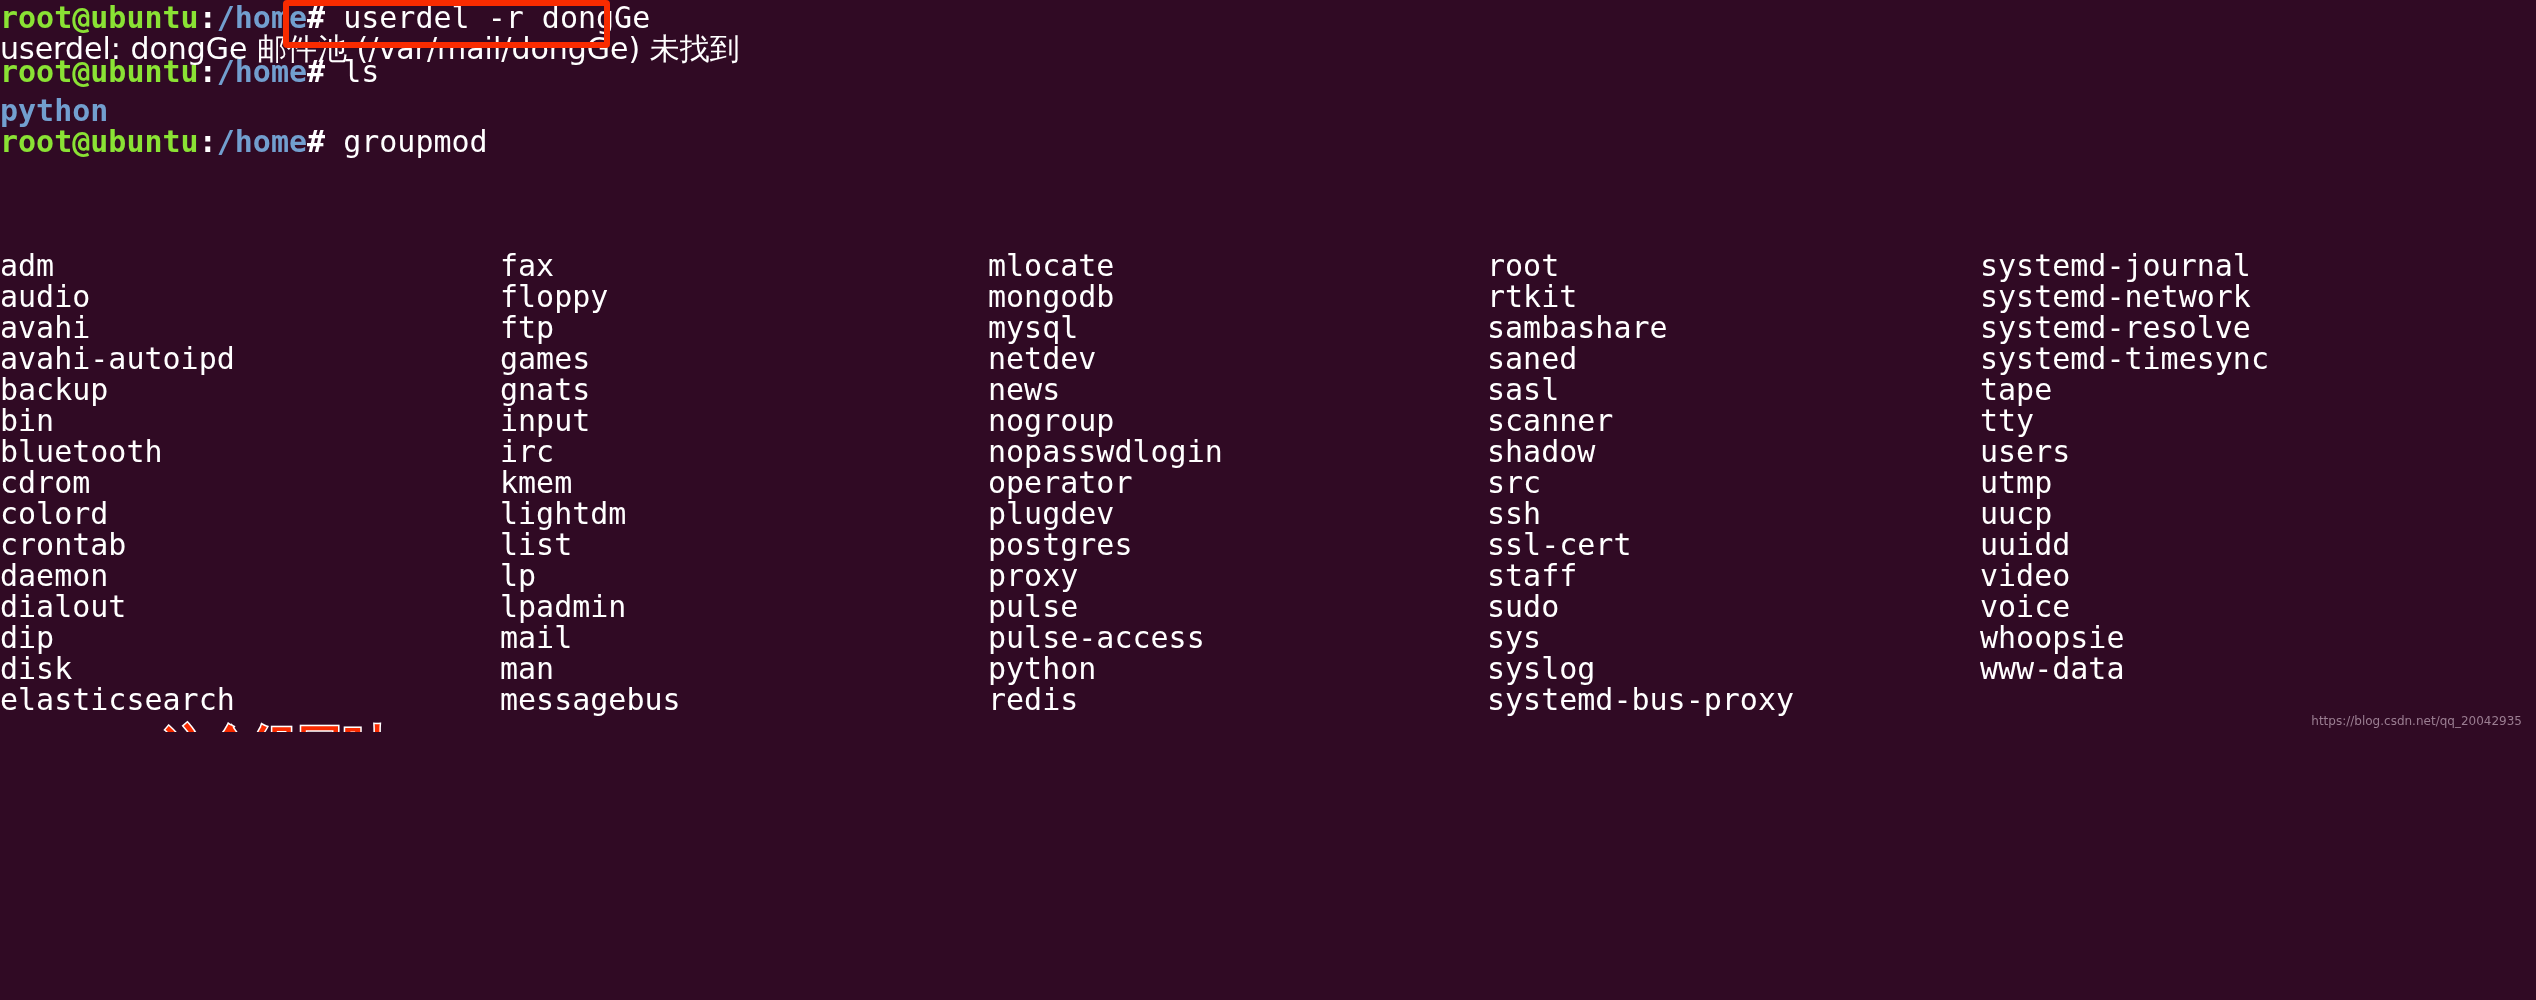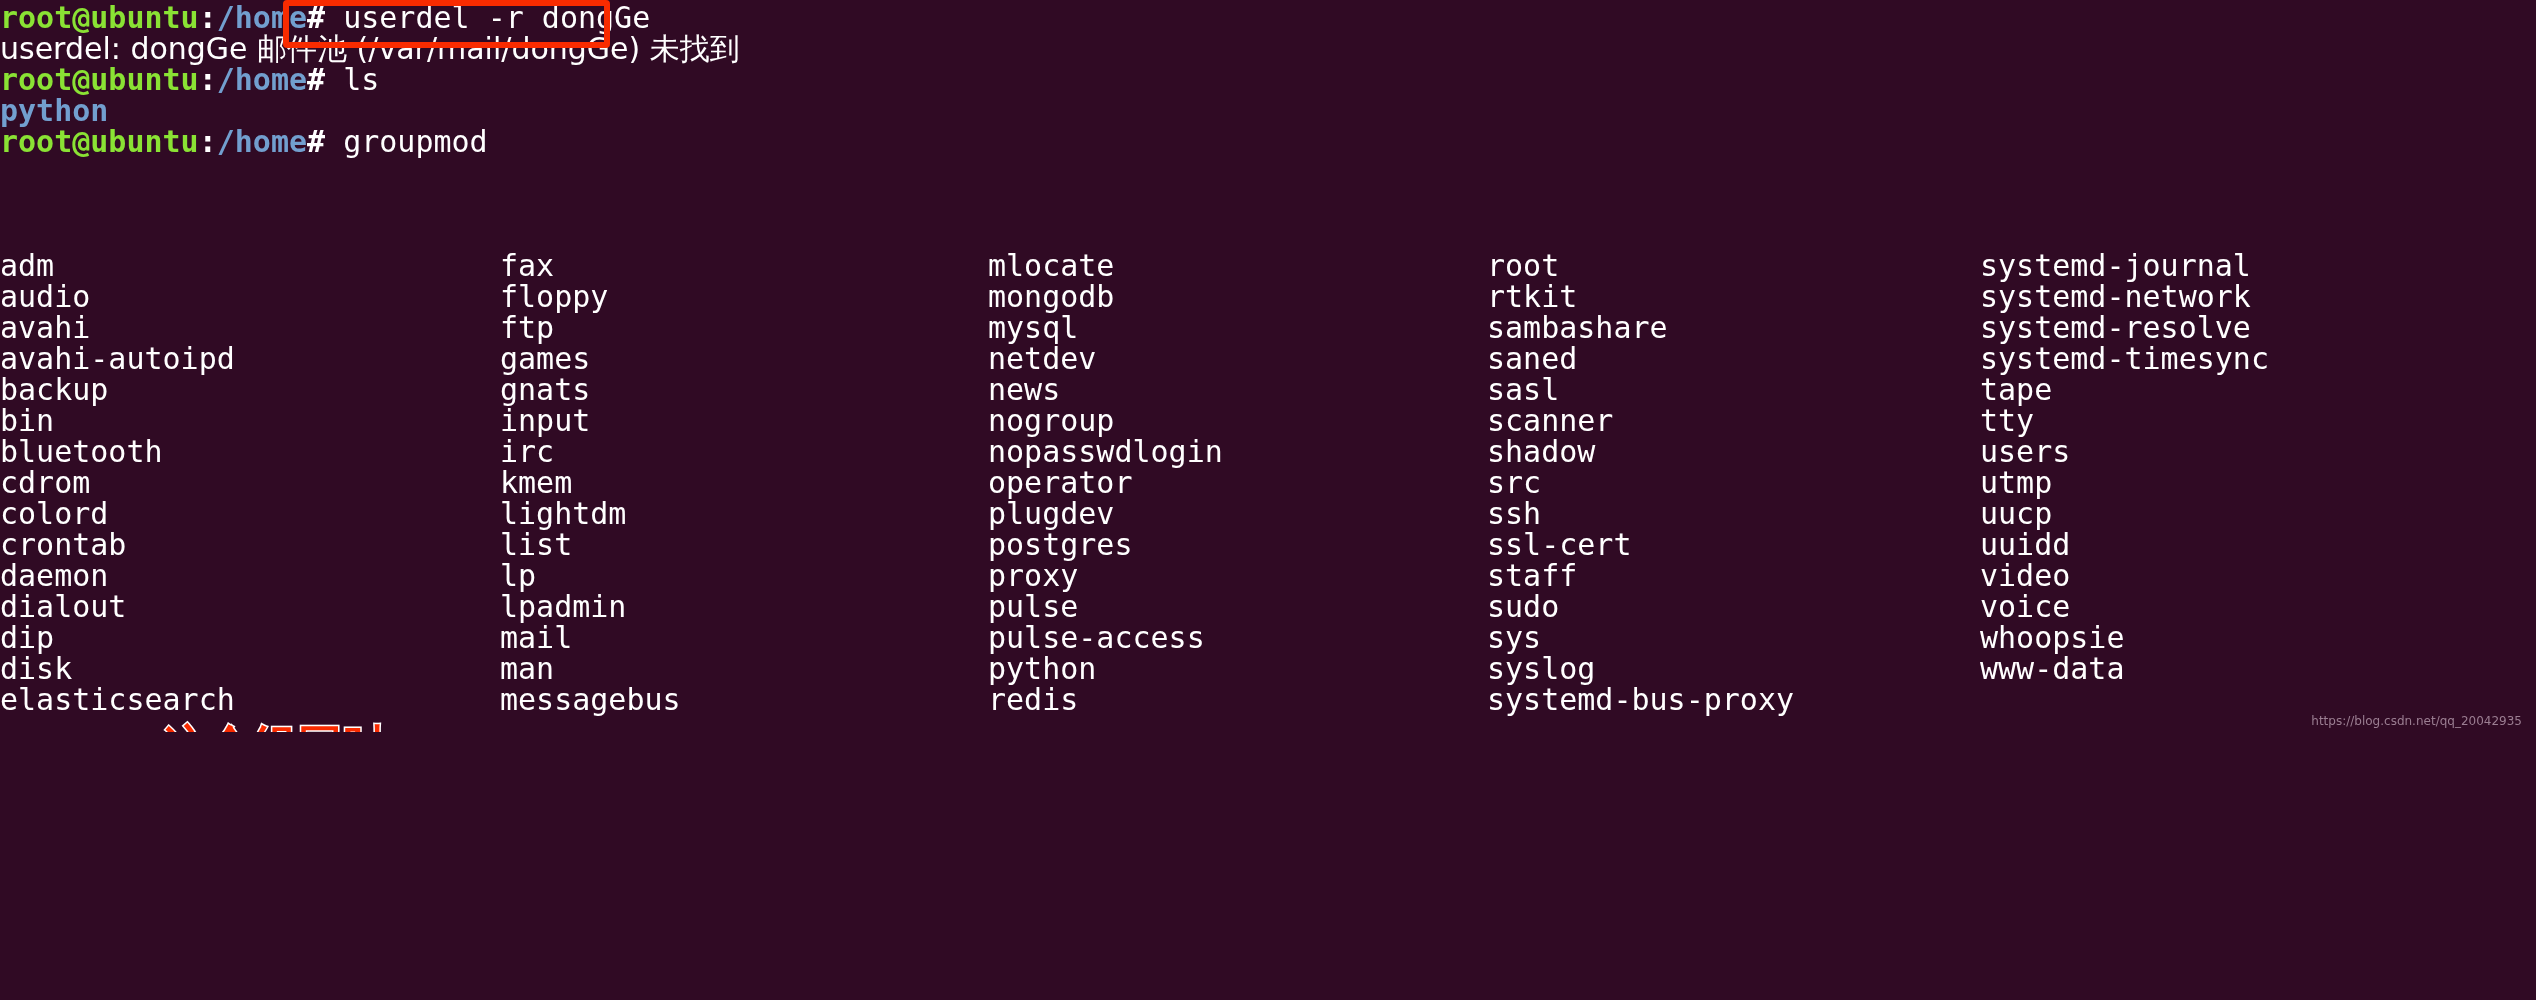--- a/index.html
+++ b/index.html
@@ -116,21 +116,21 @@
 </style>
 </head>
 <body>
 
 <div id="terminal">
 
   <div class="line" style="top:2px;"><span class="prompt-user">root@ubuntu</span><span class="prompt-colon">:</span><span class="prompt-path">/home</span><span class="prompt-hash">#</span><span class="cmd"> userdel -r dongGe</span></div>
 
   <div class="line cjk" style="top:33px;">userdel: dongGe 邮件池 (/var/mail/dongGe) 未找到</div>
 
-  <div class="line" style="top:64px;"><span class="prompt-user">root@ubuntu</span><span class="prompt-colon">:</span><span class="prompt-path">/home</span><span class="prompt-hash">#</span><span class="cmd"> ls</span></div>
+  <div class="line" style="top:56px;"><span class="prompt-user">root@ubuntu</span><span class="prompt-colon">:</span><span class="prompt-path">/home</span><span class="prompt-hash">#</span><span class="cmd"> ls</span></div>
 
   <div class="line dircolor" style="top:95px;">python</div>
 
   <div class="line" style="top:126px;"><span class="prompt-user">root@ubuntu</span><span class="prompt-colon">:</span><span class="prompt-path">/home</span><span class="prompt-hash">#</span><span class="cmd"> groupmod</span></div>
 
   <div id="groups">
       <div class="gcol" style="left: 0px;"><span class="gitem">adm</span><span class="gitem">audio</span><span class="gitem">avahi</span><span class="gitem">avahi-autoipd</span><span class="gitem">backup</span><span class="gitem">bin</span><span class="gitem">bluetooth</span><span class="gitem">cdrom</span><span class="gitem">colord</span><span class="gitem">crontab</span><span class="gitem">daemon</span><span class="gitem">dialout</span><span class="gitem">dip</span><span class="gitem">disk</span><span class="gitem">elasticsearch</span></div>
       <div class="gcol" style="left: 500px;"><span class="gitem">fax</span><span class="gitem">floppy</span><span class="gitem">ftp</span><span class="gitem">games</span><span class="gitem">gnats</span><span class="gitem">input</span><span class="gitem">irc</span><span class="gitem">kmem</span><span class="gitem">lightdm</span><span class="gitem">list</span><span class="gitem">lp</span><span class="gitem">lpadmin</span><span class="gitem">mail</span><span class="gitem">man</span><span class="gitem">messagebus</span></div>
       <div class="gcol" style="left: 988px;"><span class="gitem">mlocate</span><span class="gitem">mongodb</span><span class="gitem">mysql</span><span class="gitem">netdev</span><span class="gitem">news</span><span class="gitem">nogroup</span><span class="gitem">nopasswdlogin</span><span class="gitem">operator</span><span class="gitem">plugdev</span><span class="gitem">postgres</span><span class="gitem">proxy</span><span class="gitem">pulse</span><span class="gitem">pulse-access</span><span class="gitem">python</span><span class="gitem">redis</span></div>
       <div class="gcol" style="left: 1487px;"><span class="gitem">root</span><span class="gitem">rtkit</span><span class="gitem">sambashare</span><span class="gitem">saned</span><span class="gitem">sasl</span><span class="gitem">scanner</span><span class="gitem">shadow</span><span class="gitem">src</span><span class="gitem">ssh</span><span class="gitem">ssl-cert</span><span class="gitem">staff</span><span class="gitem">sudo</span><span class="gitem">sys</span><span class="gitem">syslog</span><span class="gitem">systemd-bus-proxy</span></div>

